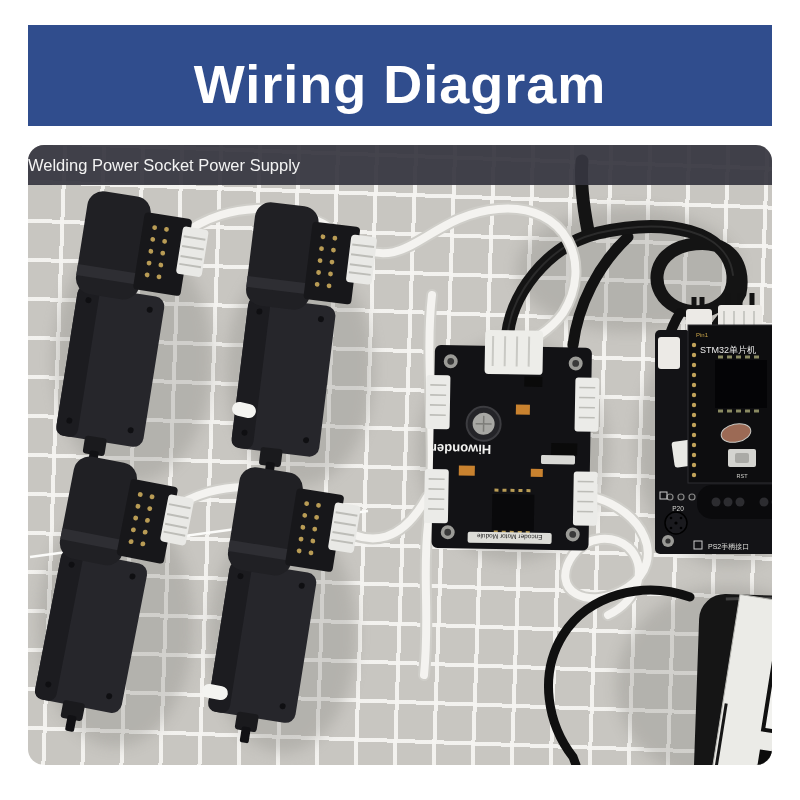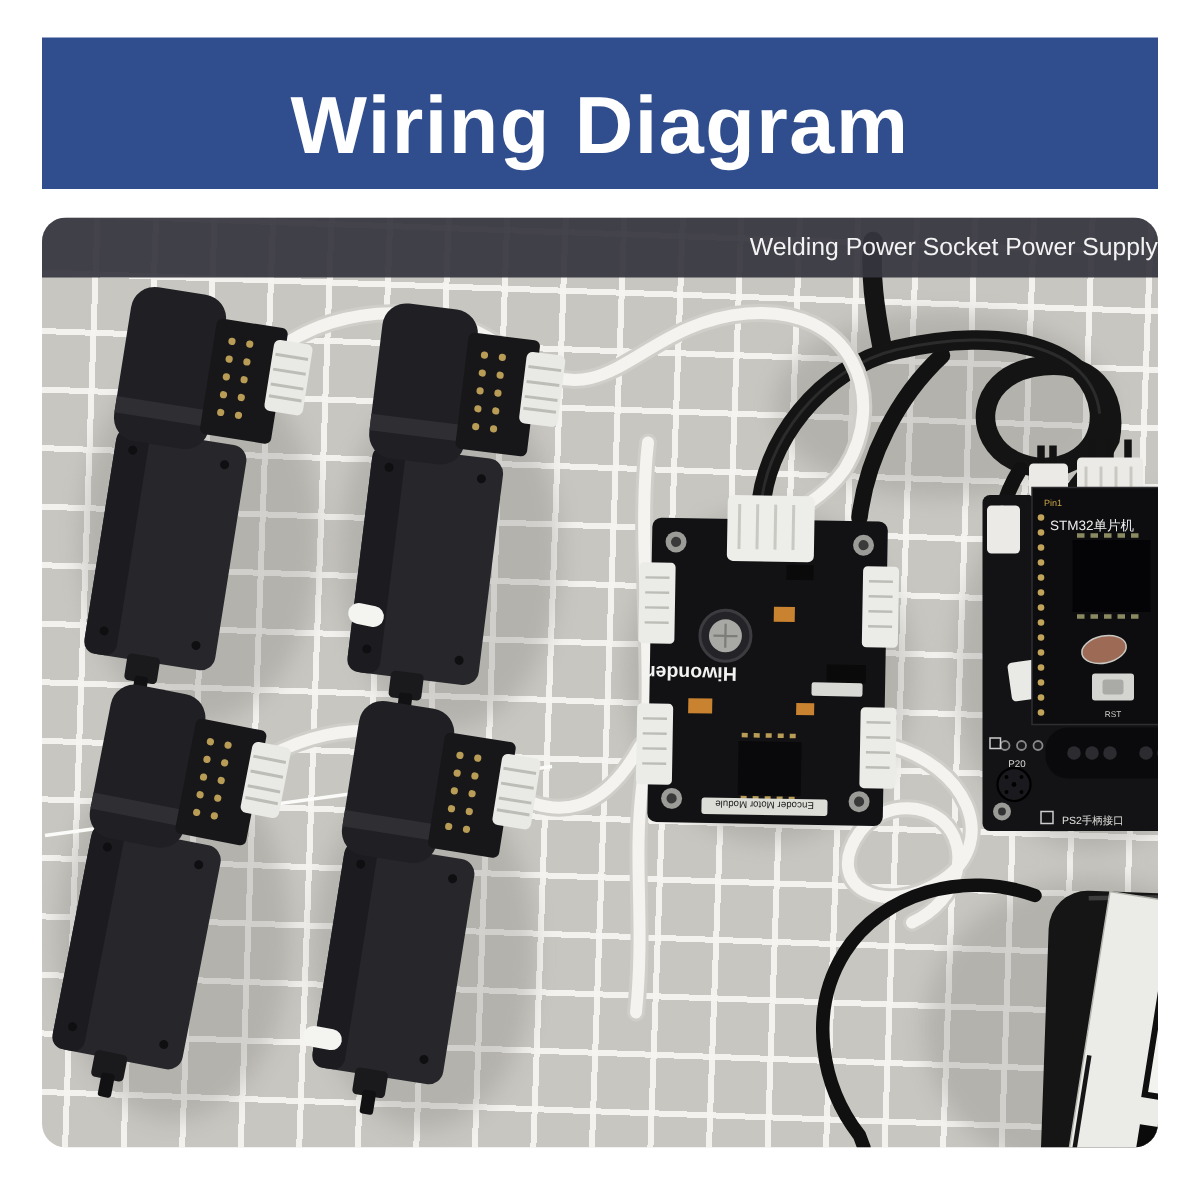--- a/index.html
+++ b/index.html
@@ -7,21 +7,21 @@
         font-family:"Liberation Sans",sans-serif;}
   .banner{position:absolute;left:28px;top:25px;width:744px;height:101px;background:#304d8d;
           display:flex;align-items:center;justify-content:center;}
   .banner-title{color:#ffffff;font-size:54px;font-weight:bold;letter-spacing:1px;margin-top:17px;}
   .photo{position:absolute;left:28px;top:145px;width:744px;height:620px;border-radius:16px;
          overflow:hidden;background-color:#c8c6c1;
          background-image:
            repeating-linear-gradient(92deg, rgba(0,0,0,0) 0 35px, rgba(245,244,241,.95) 35px 39px),
            repeating-linear-gradient(2deg,  rgba(0,0,0,0) 0 35px, rgba(245,244,241,.95) 35px 39px);}
   .caption{position:absolute;top:0;left:0;right:0;height:40px;background:rgba(54,54,63,.93);
-           display:flex;align-items:center;justify-content:flex-end;z-index:2;padding-left:16px;}
+           display:flex;align-items:center;justify-content:flex-start;z-index:2;}
   .caption-text{color:#f3f3f3;font-size:16.5px;}
   svg.scene{position:absolute;left:0;top:0;z-index:1;}
   text{font-family:"Liberation Sans",sans-serif;}
 </style>
 </head>
 <body>
 
 <div class="page">
 
   <div class="banner">

